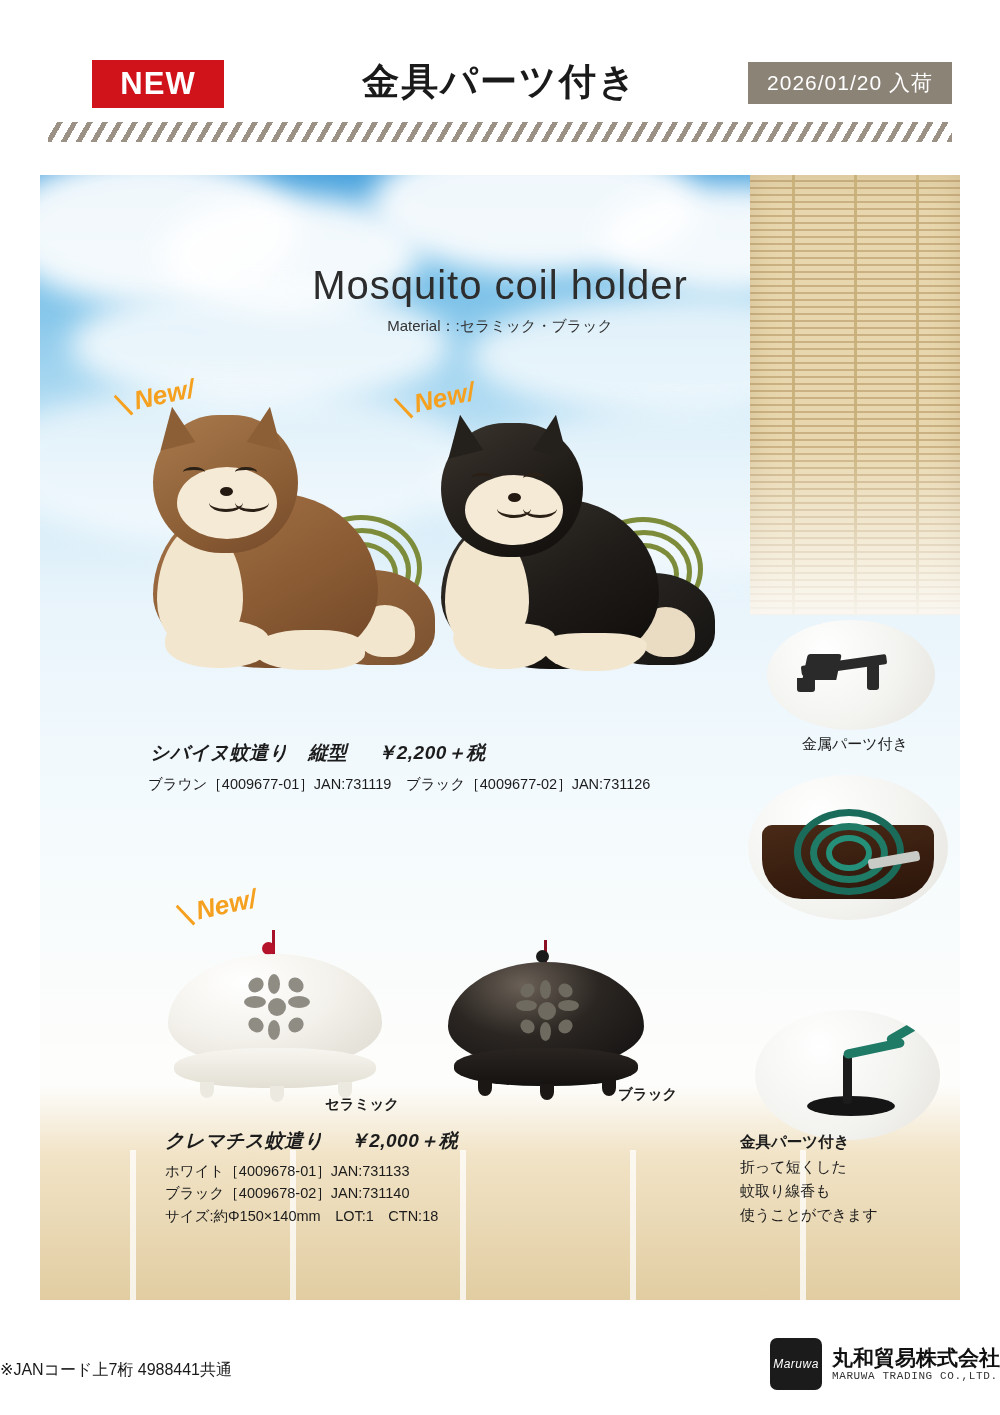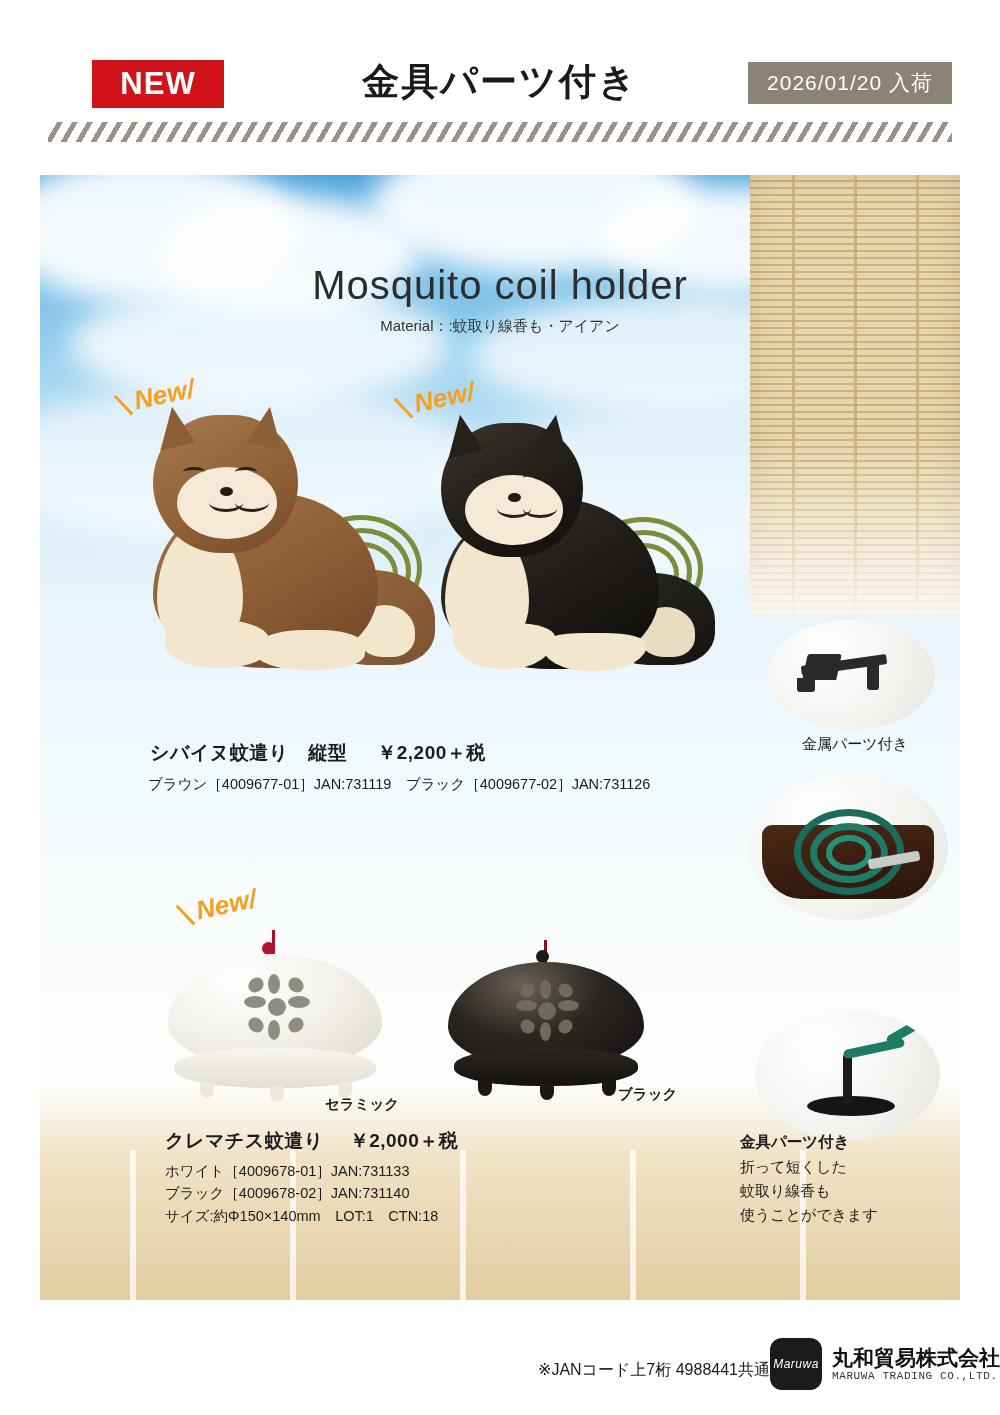--- a/index.html
+++ b/index.html
@@ -238,20 +238,21 @@
 
   
   .caption {
     position: absolute;
     color: #1c1c1c;
   }
   .cap-title {
     font-size: 19px;
     font-weight: bold;
     letter-spacing: .5px;
+    font-style: italic;
   }
   .cap-line {
     font-size: 14.5px;
     line-height: 1.55;
   }
 
   
   .side-photo {
     position: absolute;
     border-radius: 50%;
@@ -319,38 +320,38 @@
     font-size: 14.5px;
     font-weight: bold;
     color: #1c1c1c;
   }
 
   
   .footer-note {
     position: absolute;
     left: 0; top: 1360px;
     width: 1000px;
-    text-align: right;
+    text-align: left;
     font-size: 16px;
     color: #1a1a1a;
     padding-right: 230px;
     box-sizing: border-box;
   }
   .logo-box {
     position: absolute;
     right: 48px; top: 1338px;
     display: flex;
     align-items: center;
     gap: 10px;
   }
   .logo-mark {
     width: 52px; height: 52px;
     background: #1b1b1b;
     color: #ffffff;
-    border-radius: 12px;
+    border-radius: 7px;
     display: flex;
     align-items: center;
     justify-content: center;
     font-size: 12px;
     font-style: italic;
     letter-spacing: .5px;
   }
   .logo-jp {
     font-size: 21px;
     font-weight: bold;
@@ -395,21 +396,21 @@
 
     <div class="floor">
       <div class="floor-line" style="left:90px;"></div>
       <div class="floor-line" style="left:250px;"></div>
       <div class="floor-line" style="left:420px;"></div>
       <div class="floor-line" style="left:590px;"></div>
       <div class="floor-line" style="left:760px;"></div>
     </div>
 
     <div class="main-title">Mosquito coil holder</div>
-    <div class="material-line">Material：:蚊取り線香も・アイアン</div>
+    <div class="material-line">Material：:セラミック・ブラック</div>
 
     <div class="new-tag" style="left:68px; top:205px;">＼New/</div>
     <div class="dog" style="left:95px; top:230px; width:300px; height:300px;">
 
       <div class="coil-fan" style="left:165px; top:110px;">
         <div class="coil-ring" style="left:0; top:0; width:112px; height:96px;"></div>
         <div class="coil-ring" style="left:13px; top:13px; width:88px; height:76px;"></div>
         <div class="coil-ring" style="left:26px; top:27px; width:62px; height:54px;"></div>
       </div>
 

